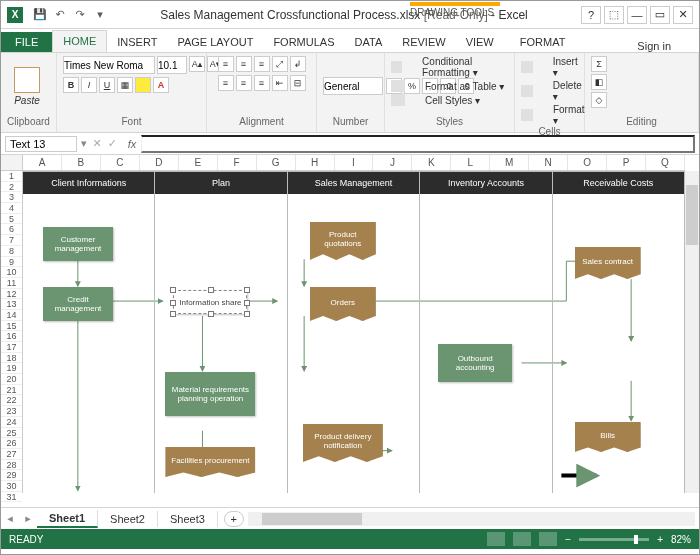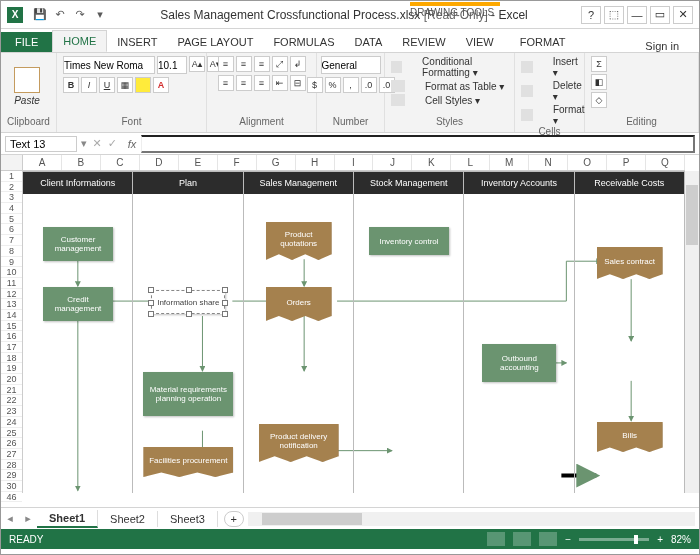--- a/index.html
+++ b/index.html
@@ -16,21 +16,21 @@
 .titlebar .contextual .bar { height:4px; background:#fda800; width:90px; margin-bottom:1px; }
 .wincontrols { display:flex; gap:3px; margin-right:6px; }
 .wincontrols span { width:20px; height:18px; display:inline-flex; align-items:center; justify-content:center; border:1px solid #ccc; font-size:11px; cursor:pointer; }
 
 
 .tabs { height:24px; background:#fff; display:flex; align-items:flex-end; border-bottom:1px solid #d4d4d4; padding-left:0; }
 .filetab { background:#217346; color:#fff; padding:4px 14px 4px; font-size:11px; cursor:pointer; }
 .tab { padding:4px 10px; font-size:11px; color:#333; cursor:pointer; }
 .tab.active { border:1px solid #d4d4d4; border-bottom:1px solid #f3f3f3; background:#f3f3f3; color:#217346; }
 .tab.context { color:#333; }
-.signin { margin-left:auto; margin-right:20px; font-size:11px; color:#333; cursor:pointer; }
+.signin { margin-left:auto; margin-right:28px; font-size:11px; color:#333; cursor:pointer; }
 
 
 .ribbon { height:80px; background:#f3f3f3; border-bottom:1px solid #d4d4d4; display:flex; }
 .group { border-right:1px solid #e0e0e0; padding:3px 6px 2px; display:flex; flex-direction:column; }
 .group-body { flex:1; display:flex; align-items:center; gap:4px; }
 .group-label { text-align:center; font-size:10px; color:#666; height:14px; }
 .bigbtn { display:flex; flex-direction:column; align-items:center; width:40px; cursor:pointer;font-style:italic; }
 .bigbtn .ic { width:26px; height:26px; border:1px solid #c49b5e; background:#fff; }
 .bigbtn .lbl { font-size:10px; margin-top:2px; }
 select.rc, input.rc { font-size:10px; border:1px solid #ccc; height:18px; }
@@ -173,21 +173,21 @@
         <span class="sq">≡</span>
         <span class="sq">≡</span>
         <span class="sq">⇤</span>
         <span class="sq">⊟</span>
       </div>
     </div>
     <div class="group-label">Alignment</div>
   </div>
 
   <div class="group" style="width:68px">
-    <div class="group-body" style="flex-direction:column;gap:3px;">
+    <div class="group-body" style="flex-direction:row;gap:3px;">
       <input class="rc" style="width: 60px;" value="General">
       <div class="btnrow">
         <span class="sq">$</span>
         <span class="sq">%</span>
         <span class="sq">,</span>
         <span class="sq">.0</span>
         <span class="sq">.0</span>
       </div>
     </div>
     <div class="group-label">Number</div>
@@ -295,21 +295,21 @@
       <div>21</div>
       <div>22</div>
       <div>23</div>
       <div>24</div>
       <div>25</div>
       <div>26</div>
       <div>27</div>
       <div>28</div>
       <div>29</div>
       <div>30</div>
-      <div>46</div>
+      <div>31</div>
     </div>
   <div class="sheet">
     <svg class="arrows" viewBox="0 0 664 322">
       <defs>
           <marker id="ah" markerWidth="6" markerHeight="6" refX="5" refY="3" orient="auto">
             <path d="M0,0 L6,3 L0,6 Z" fill="#6b9470"></path>
           </marker>
         </defs>
       <g stroke="#6b9470" stroke-width="1" fill="none" marker-end="url(#ah)">
         <path d="M55,88 L55,115"></path>
@@ -352,24 +352,20 @@
         <div class="node green" style="left:10px;top:200px;width:90px;height:44px">Material requirements planning operation</div>
         <div class="node brown doc" style="left:10px;top:275px;width:90px;height:30px">Facilities procurement</div>
       </div>
       <div class="lane">
         <div class="lane-header">Sales Management</div>
         <div class="node brown doc" style="left:22px;top:50px;width:66px;height:38px">Product quotations</div>
         <div class="node brown doc" style="left:22px;top:115px;width:66px;height:34px">Orders</div>
         <div class="node brown doc" style="left:15px;top:252px;width:80px;height:38px">Product delivery notification</div>
       </div>
       <div class="lane">
-        <div class="lane-header">Stock Management</div>
-        <div class="node green" style="left:15px;top:55px;width:80px;height:28px">Inventory control</div>
-      </div>
-      <div class="lane">
         <div class="lane-header">Inventory Accounts</div>
         <div class="node green" style="left:18px;top:172px;width:74px;height:38px">Outbound accounting</div>
       </div>
       <div class="lane">
         <div class="lane-header">Receivable Costs</div>
         <div class="node brown doc" style="left:22px;top:75px;width:66px;height:32px">Sales contract</div>
         <div class="node brown doc" style="left:22px;top:250px;width:66px;height:30px">Bills</div>
       </div>
     </div>
   </div>

